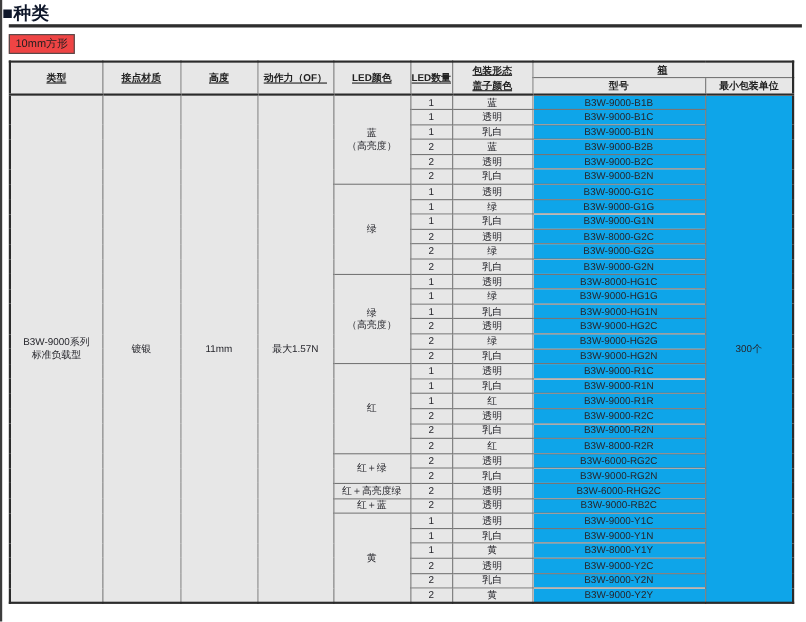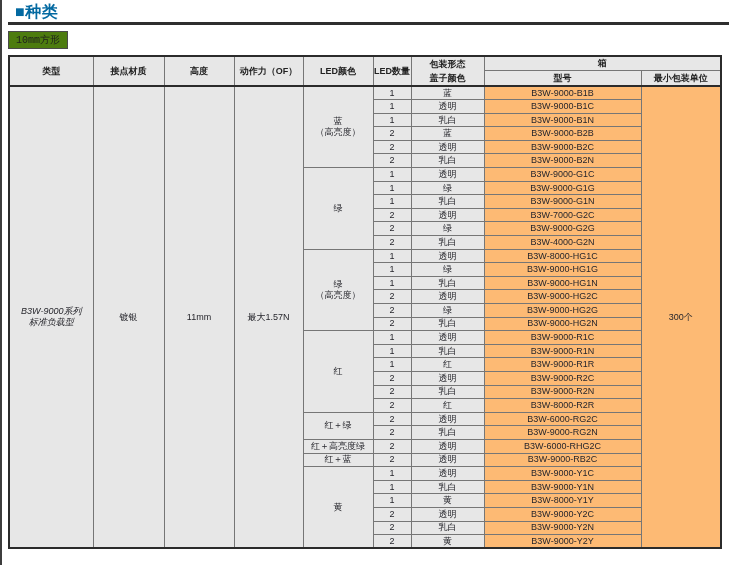--- a/index.html
+++ b/index.html
@@ -3,49 +3,49 @@
 <meta charset="utf-8">
 <style>
   html,body { margin:0; padding:0; }
   body {
     width:733px; height:565px; position:relative; background:#ffffff;
     font-family:"Liberation Sans","DejaVu Sans",sans-serif; color:#1e1e1e;
     overflow:hidden;
   }
   .scan-edge { position:absolute; left:0; top:0; width:2px; height:565px; background:#3d3d3d; }
   .title {
-    position:absolute; left:15px; top:2px; font-size:16px; font-weight:bold;
-    letter-spacing:0.5px; color:#0369a1;
+    position:absolute; left:2px; top:2px; font-size:16px; font-weight:bold;
+    letter-spacing:0.5px; color:#0f172a;
   }
   .rule { position:absolute; left:8px; top:22px; width:721px; height:3px; background:#2e2e2e; }
   .tag {
     position:absolute; left:8px; top:31px; height:16px; min-width:50px; padding:0 4px;
-    border:1px solid #4a4a4a; background:#4d7c0f; font-size:10px;
-    display:inline-flex; align-items:center; justify-content:center;font-family:Liberation Mono, monospace;
+    border:1px solid #4a4a4a; background:#ef4444; font-size:10px;
+    display:inline-flex; align-items:center; justify-content:center;
   }
   table.spec-table {
     position:absolute; left:8px; top:55px; width:712px;
     border-collapse:collapse; table-layout:fixed;
     border:2px solid #2b2b2b; background:#fff;
   }
   .spec-table th, .spec-table td {
     border:1px solid #767676; padding:0; margin:0;
     font-size:9px; line-height:1.2; text-align:center; vertical-align:middle;
     overflow:hidden; white-space:nowrap;
   }
   .spec-table thead th { font-weight:bold; background:#e7e7e7; color:#222; }
-  tr.h1 { height:14px; }
+  tr.h1 { height:14px;text-decoration:underline; }
   tr.h2 { height:15px; }
   .hdr-merged { vertical-align:bottom; padding-bottom:2px; }
   .pack-hdr div { height:14px; line-height:14px; }
   .spec-table tbody tr { height:13.6px; }
   .spec-table tbody td { color:#26262c; }
   .gray { background:#e7e7e7; }
-  .white { background:#fdba74; }
-  .type-cell { text-align:left; padding-left:6px; line-height:1.3;font-style:italic; }
+  .white { background:#0ea5e9; }
+  .type-cell { text-align:left; padding-left:6px; line-height:1.3; }
   .spec-table tbody tr:first-child > * { border-top:2px solid #2b2b2b; }
   .spec-table tbody tr.gs > * { border-top:1.5px solid #4a4a4a; }
 </style>
 </head>
 <body>
 
 <div class="scan-edge"></div>
 
 <div class="title">■种类</div>
 <div class="rule"></div>
@@ -139,31 +139,31 @@
         <td class="white">B3W-9000-G1G</td>
       </tr>
       <tr>
         <td class="gray">1</td>
         <td class="gray">乳白</td>
         <td class="white">B3W-9000-G1N</td>
       </tr>
       <tr>
         <td class="gray">2</td>
         <td class="gray">透明</td>
-        <td class="white">B3W-7000-G2C</td>
+        <td class="white">B3W-8000-G2C</td>
       </tr>
       <tr>
         <td class="gray">2</td>
         <td class="gray">绿</td>
         <td class="white">B3W-9000-G2G</td>
       </tr>
       <tr>
         <td class="gray">2</td>
         <td class="gray">乳白</td>
-        <td class="white">B3W-4000-G2N</td>
+        <td class="white">B3W-9000-G2N</td>
       </tr>
       <tr class="gs">
         <td class="gray" rowspan="6">
           <div>绿</div>
           <div>（高亮度）</div>
         </td>
         <td class="gray">1</td>
         <td class="gray">透明</td>
         <td class="white">B3W-8000-HG1C</td>
       </tr>

